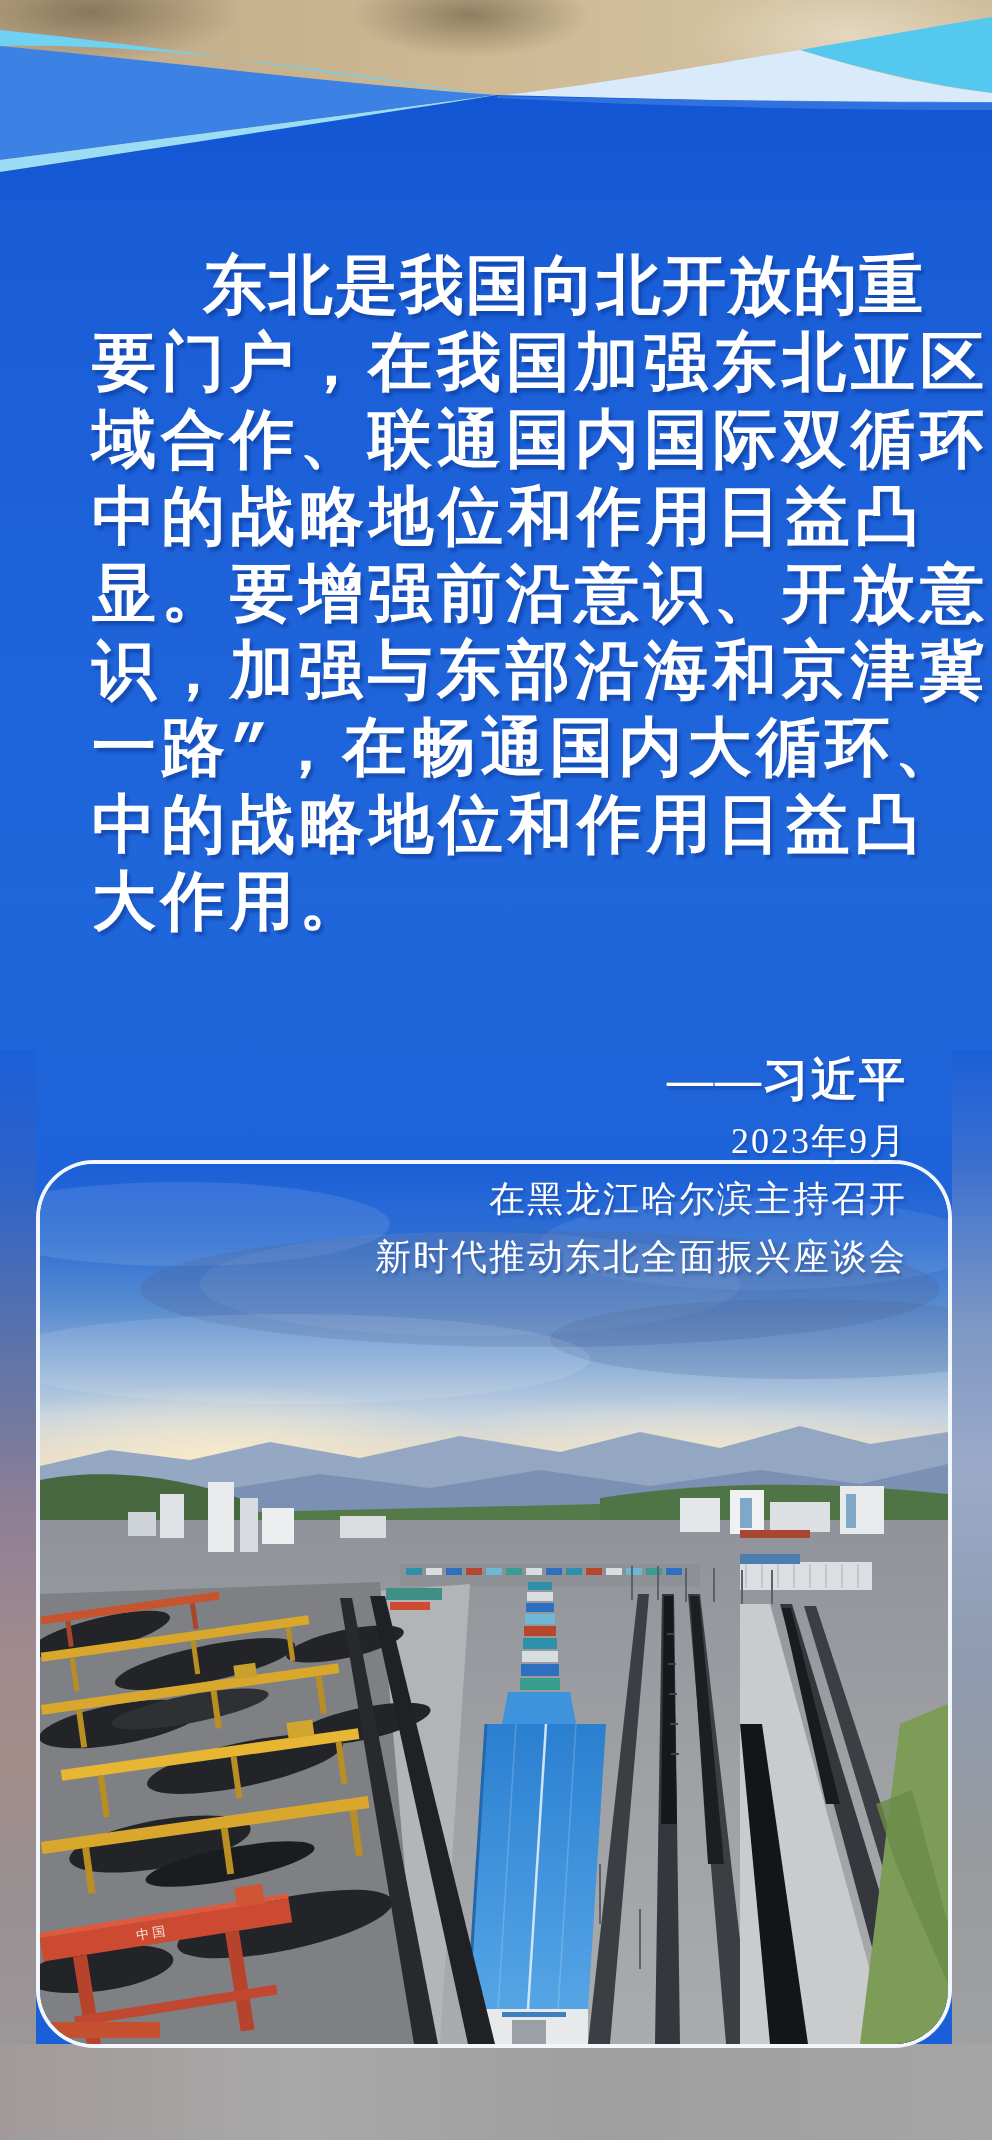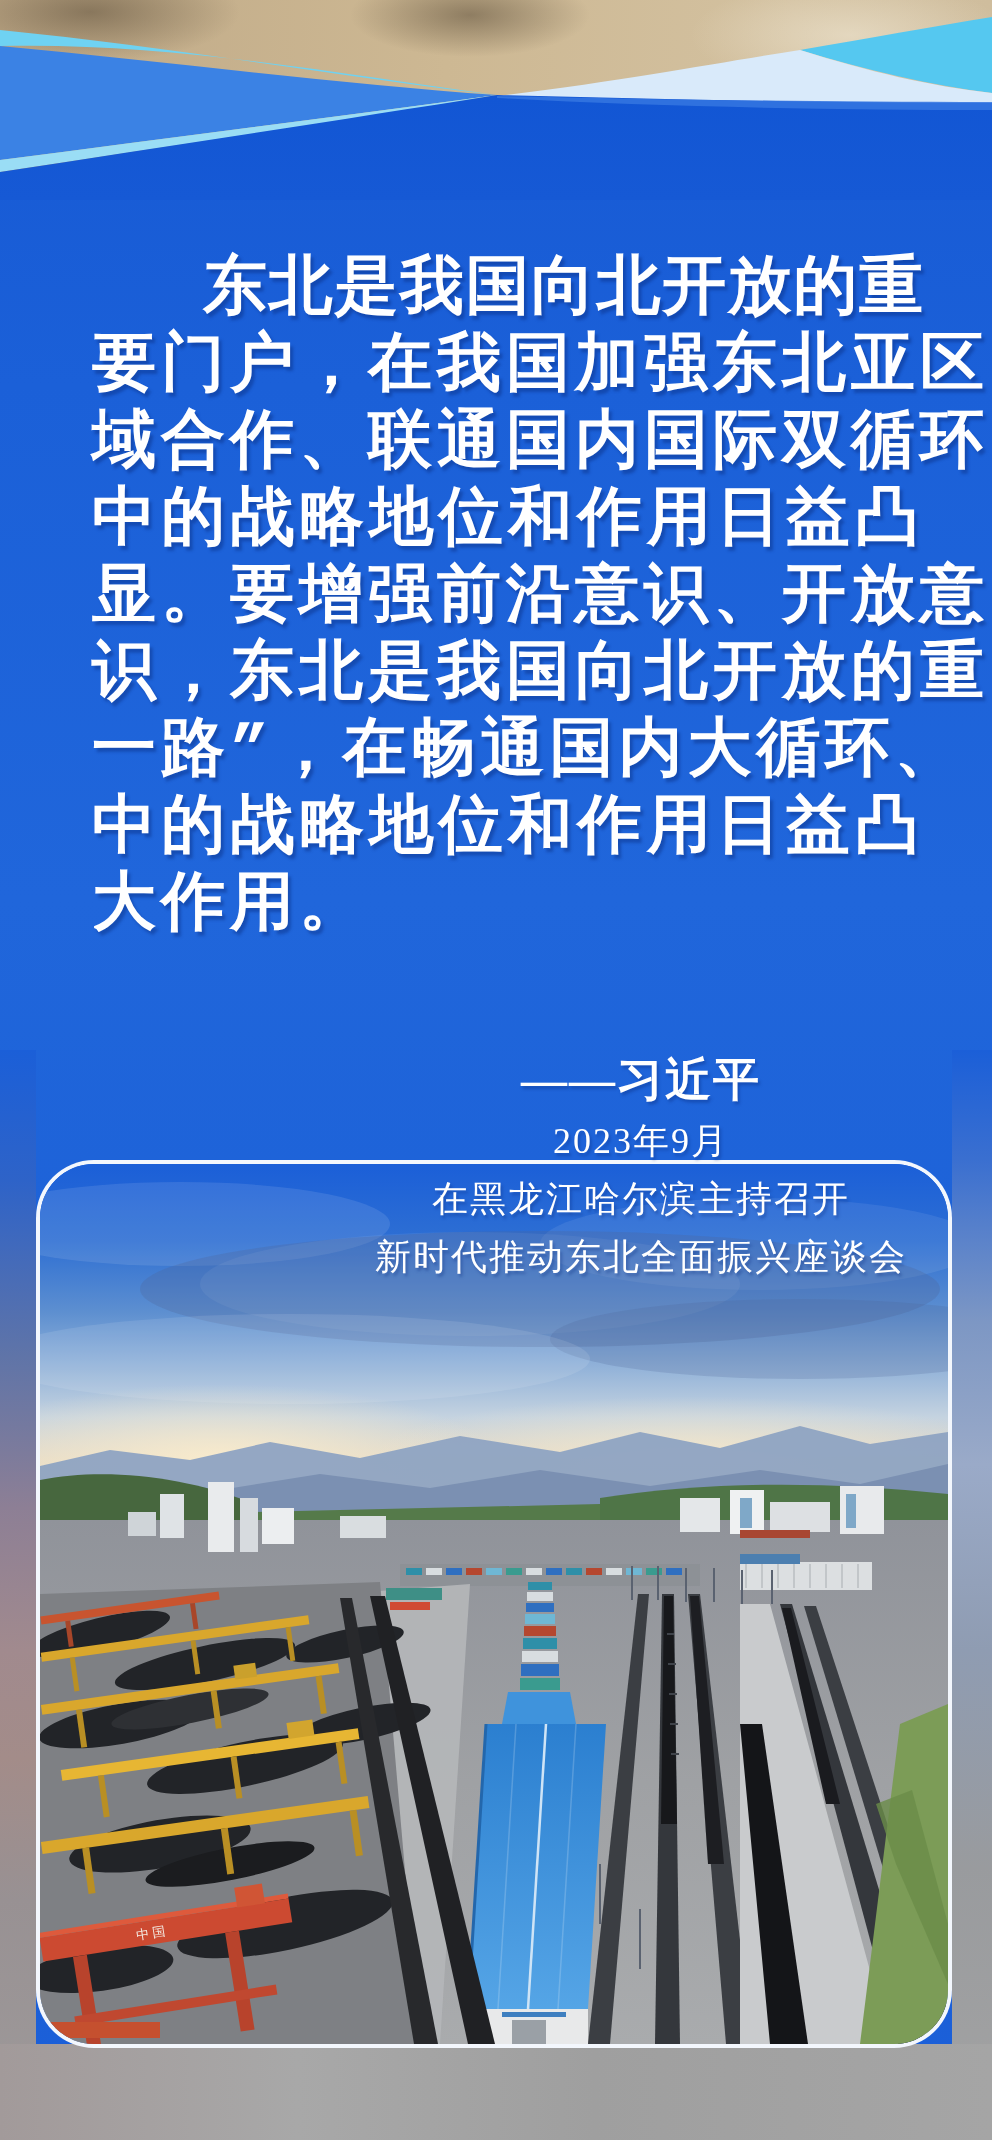--- a/index.html
+++ b/index.html
@@ -18,21 +18,21 @@
     background:linear-gradient(90deg,#a29a9a 0%,#a8a8a8 30%,#9f9f9f 60%,#a5a5a5 100%);}
   .top-waves{left:0;top:0;width:992px;height:200px;z-index:3;}
   
   .quote{left:92px;top:252px;width:832px;z-index:6;color:#fff;
     font-weight:700;font-size:64px;line-height:77px;letter-spacing:5px;
     text-shadow:3px 4px 3px rgba(8,40,120,.40);font-family:Liberation Mono, monospace;}
   .quote .line{text-align:justify;text-align-last:justify;white-space:nowrap;}
   .quote .line.first{text-indent:111px;letter-spacing:1px;}
   .quote .line.last{text-align-last:left;}
   
-  .attr{right:85px;top:1048px;z-index:6;color:#fff;text-align:center;
+  .attr{right:85px;top:1048px;z-index:6;color:#fff;text-align:right;
     text-shadow:2px 3px 3px rgba(8,40,120,.35);}
   .attr .author{font-size:46px;line-height:64px;font-weight:700;letter-spacing:2px;}
   .attr .meta{font-size:36px;line-height:58px;letter-spacing:2px;}
   
   .photo{left:36px;top:1160px;width:916px;height:888px;z-index:4;
     box-sizing:border-box;border:4px solid rgba(255,255,255,.95);
     border-radius:58px;overflow:hidden;background:#1b5fd8;}
   .photo svg{display:block;}
 </style>
 </head>
@@ -83,21 +83,21 @@
     <path d="M497,96 C640,99 800,102 992,102 L992,110 C820,110 640,106 497,98 Z" fill="#3575e0" opacity="0.85"></path>
   </svg>
 </div>
 
 <div class="layer quote">
   <div class="line first">东北是我国向北开放的重</div>
   <div class="line">要门户，在我国加强东北亚区</div>
   <div class="line">域合作、联通国内国际双循环</div>
   <div class="line">中的战略地位和作用日益凸</div>
   <div class="line">显。要增强前沿意识、开放意</div>
-  <div class="line">识，东北是我国向北开放的重</div>
+  <div class="line">识，加强与东部沿海和京津冀</div>
   <div class="line">一路”，在畅通国内大循环、</div>
   <div class="line">中的战略地位和作用日益凸</div>
   <div class="line last">大作用。</div>
 </div>
 
 <div class="layer attr">
   <div class="author">——习近平</div>
   <div class="meta">2023年9月</div>
   <div class="meta">在黑龙江哈尔滨主持召开</div>
   <div class="meta">新时代推动东北全面振兴座谈会</div>

